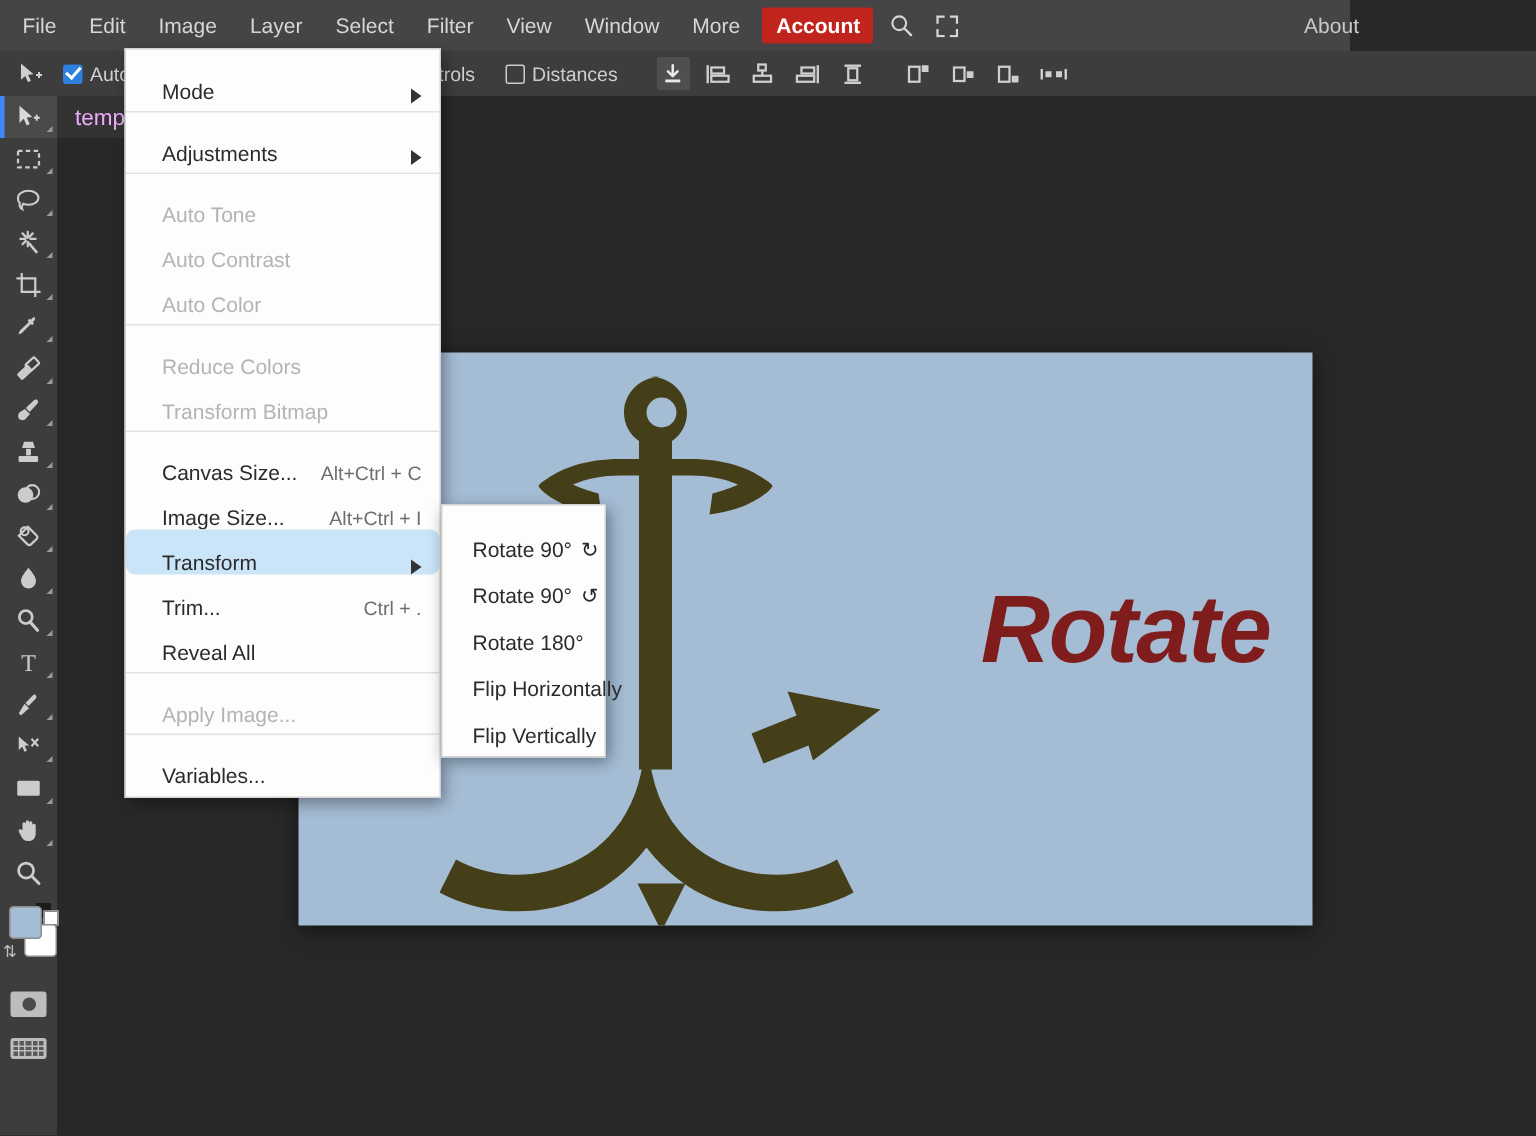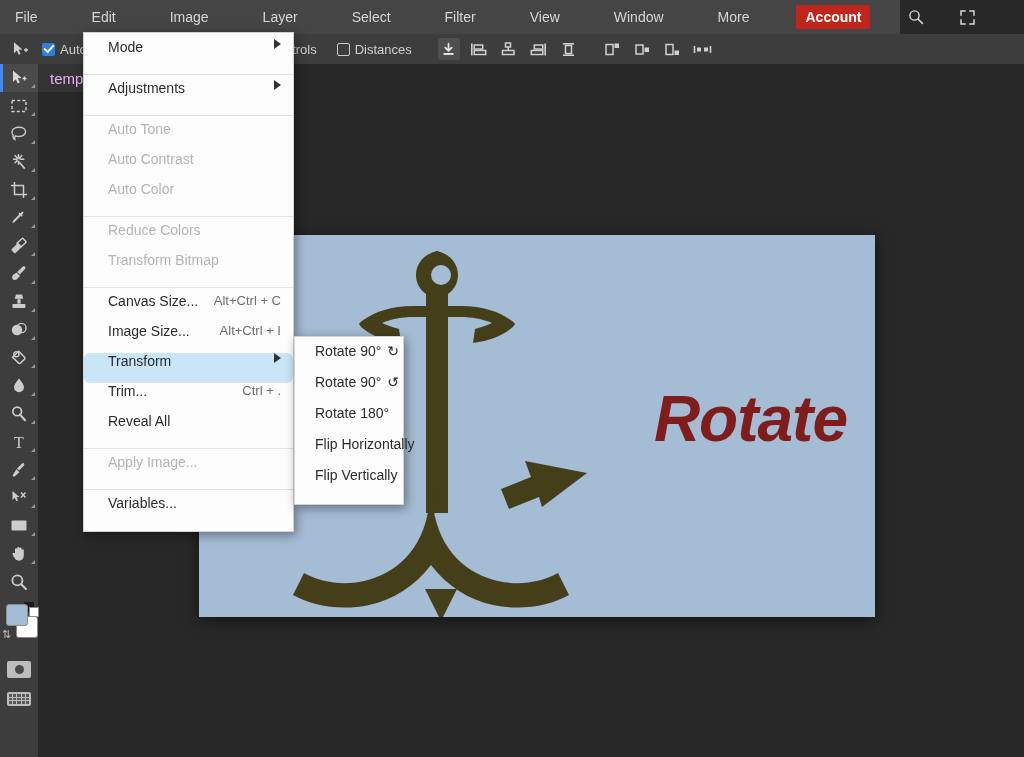--- a/index.html
+++ b/index.html
@@ -11,21 +11,20 @@
   }
   #app { position: relative; width: 1024px; height: 757px; }
 
   
   .menubar {
     position: absolute; top: 0; left: 0;
     width: 900px; height: 34px;
     background: #454545;
     display: flex; align-items: center;
     z-index: 40;
-    gap: 32px;
   }
   .menu-item {
     color: #d6d6d6; font-size: 14px;
     padding: 6px 11px; line-height: 1;
     white-space: nowrap; cursor: default;
   }
   .menu-item.first { margin-left: 4px; }
   .menu-item.account {
     background: #c0241c; color: #ffffff;
     font-weight: bold; border-radius: 2px;
@@ -187,21 +186,21 @@
     position: absolute; left: 83px; top: 32px;
     width: 211px;
     background: #fdfdfd;
     border: 1px solid #d2d2d2;
     box-shadow: 2px 3px 10px rgba(0,0,0,0.4);
     padding: 6px 0;
     z-index: 60;
   }
   .mrow {
     position: relative;
-    display: flex; align-items: flex-start;
+    display: flex; align-items: flex-end;
     height: 30px; padding: 0 12px 0 24px;
     font-size: 14px; color: #2b2b2b;
     white-space: nowrap;
   }
   .mrow.disabled { color: #b4b4b4; }
   .mrow.highlight { background: #c9e5f7; border-radius: 6px; }
   .mrow .label { flex: 1; }
   .mrow .accel { color: #6e6e6e; font-size: 13px; margin-left: 12px; }
   .mrow .arrow {
     width: 0; height: 0; margin-left: 10px;

